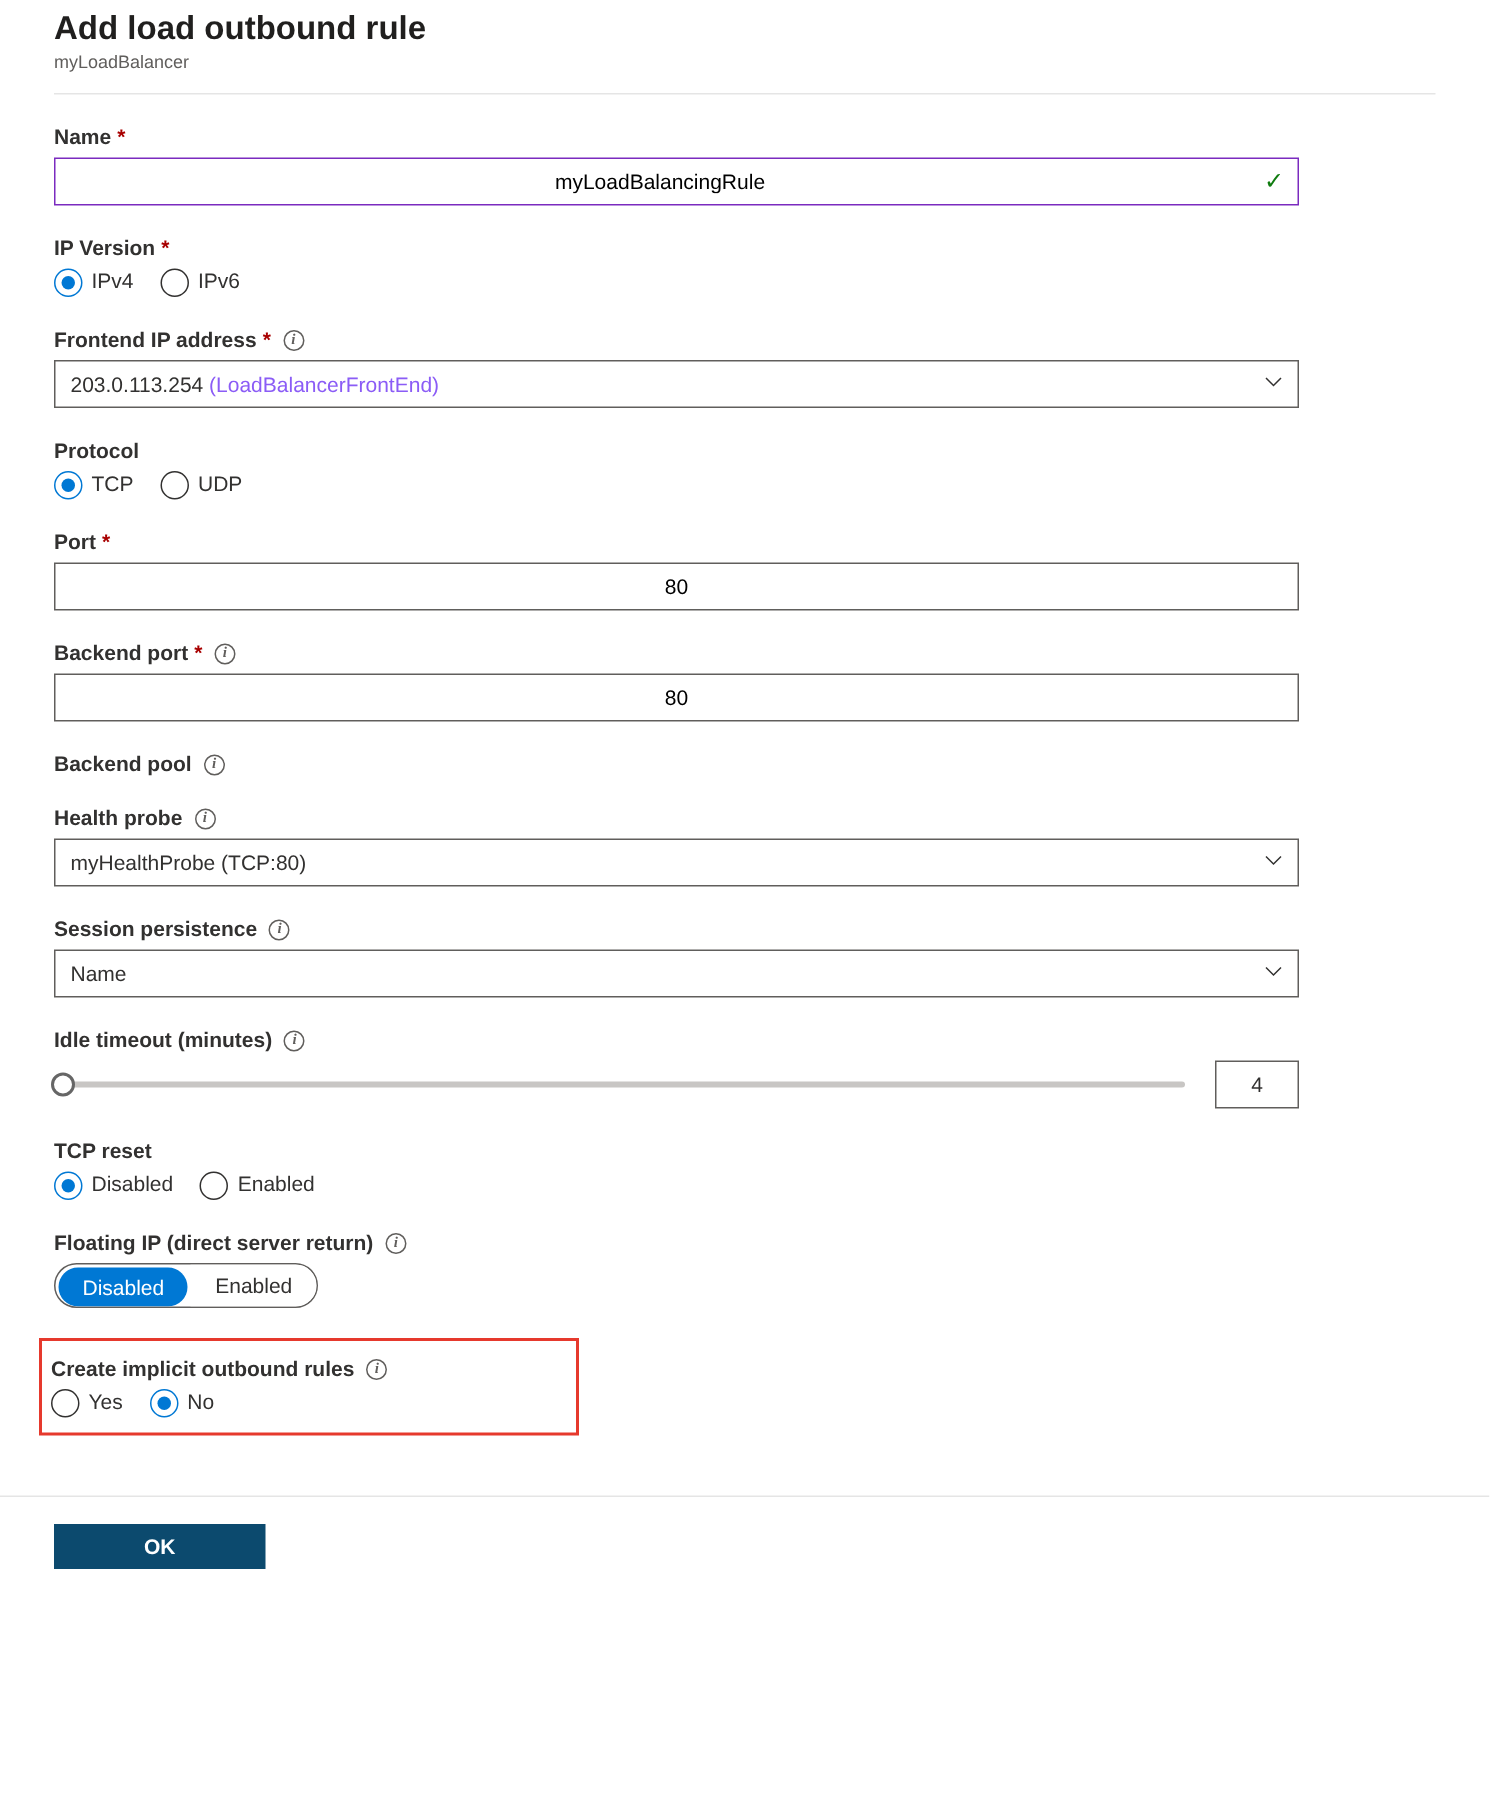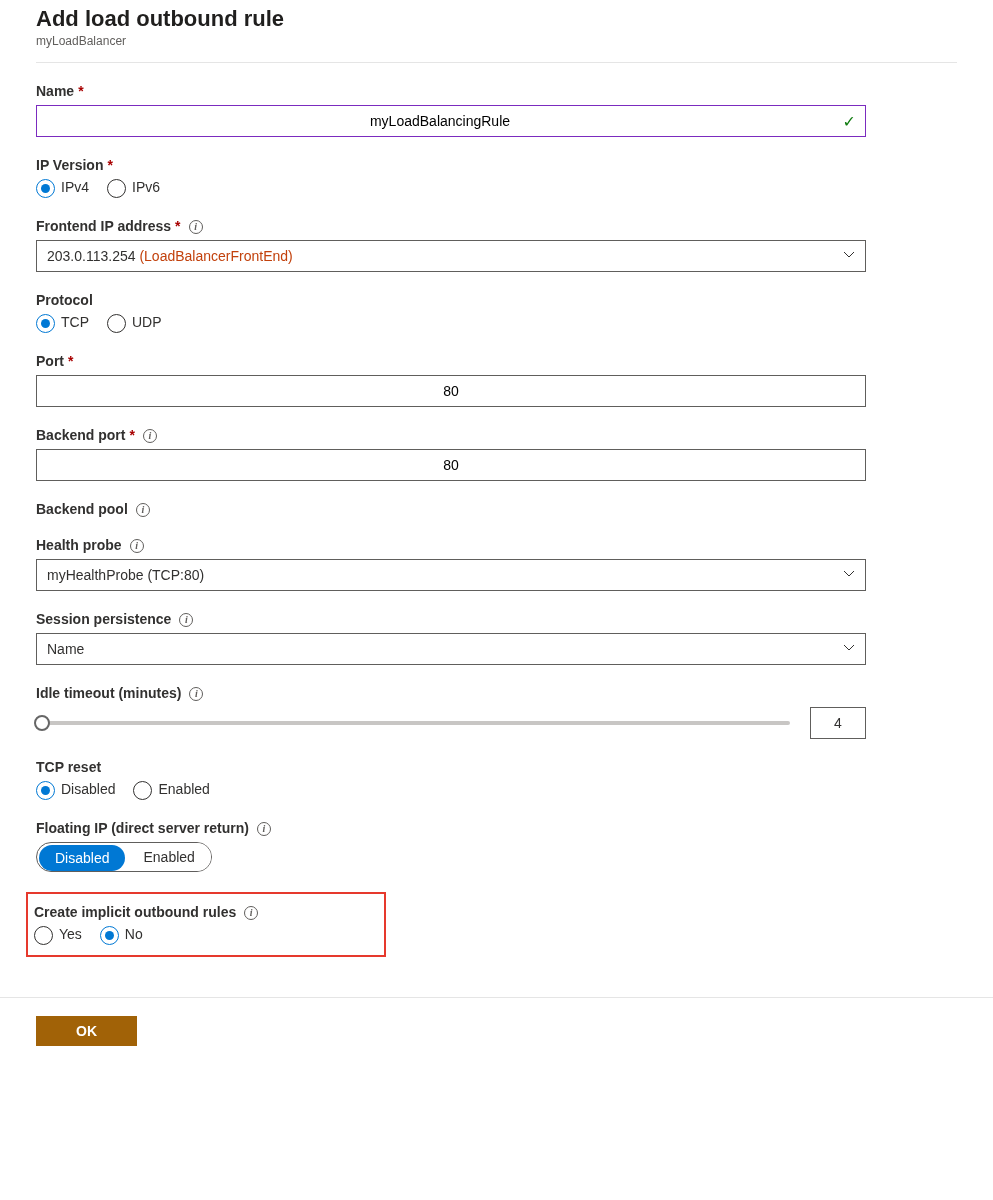--- a/index.html
+++ b/index.html
@@ -104,21 +104,21 @@
   .dropdown .chev {
     position: absolute;
     right: 10px;
     top: 50%;
     transform: translateY(-50%);
   }
   .dropdown .dd-value {
     color: #323130;
   }
   .dropdown .dd-hint {
-    color: #c2410c;
+    color: #8b5cf6;
   }
   .radio-row {
     display: flex;
     align-items: center;
     gap: 18px;
     margin-top: 6px;
   }
   .radio {
     display: flex;
     align-items: flex-start;
@@ -218,26 +218,26 @@
   }
   .highlight-box .label-row { margin-bottom: 6px; }
   .divider2 {
     border-top: 1px solid #e5e5e5;
     margin: 0 -36px;
   }
   .footer {
     padding-top: 18px;
   }
   .ok-btn {
-    background: #a16207;
+    background: #0c4a6e;
     color: #fff;
     border: none;
     font-size: 14px;
     font-weight: 600;
-    padding: 7px 40px;
+    padding: 7px 60px;
     cursor: pointer;
     font-family: inherit;
   }
   svg.chev-svg { width: 12px; height: 12px; }
 </style>
 </head>
 <body>
 
 <div class="page">
   <div class="header">

